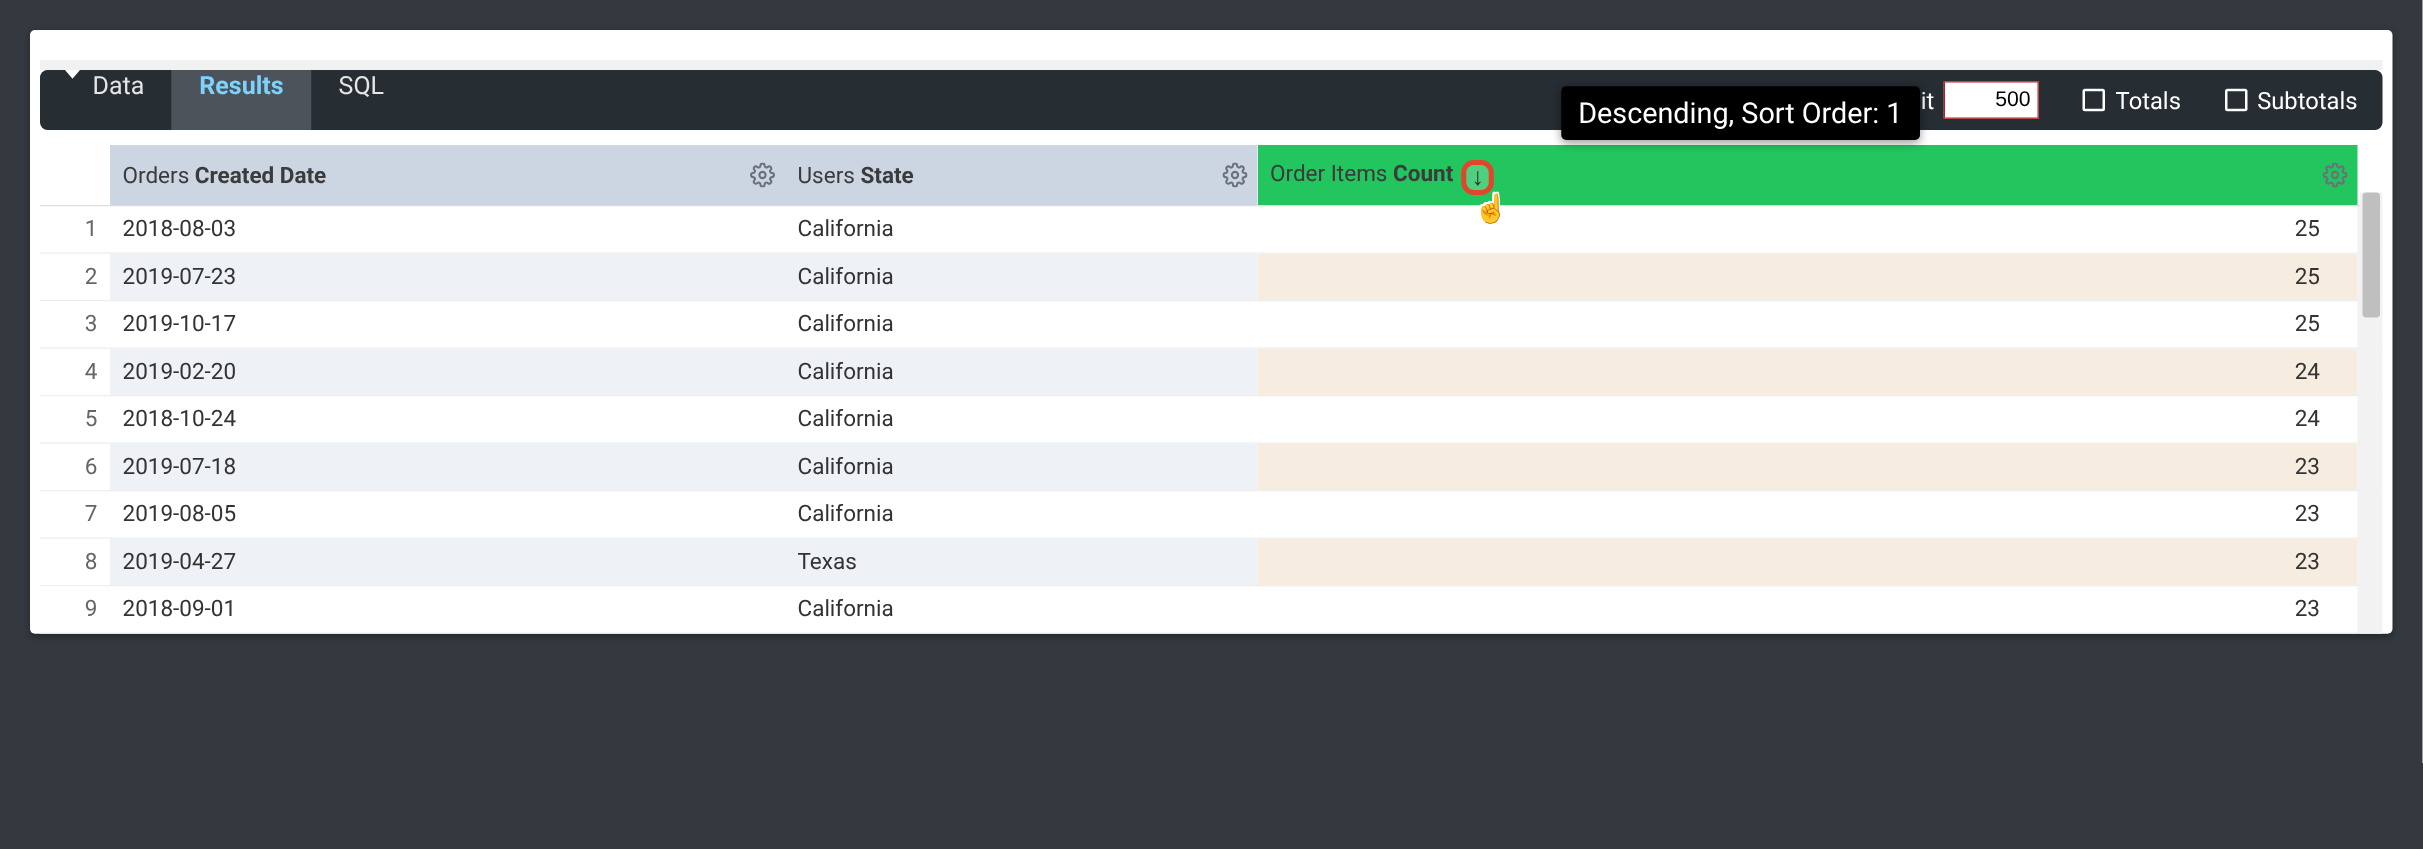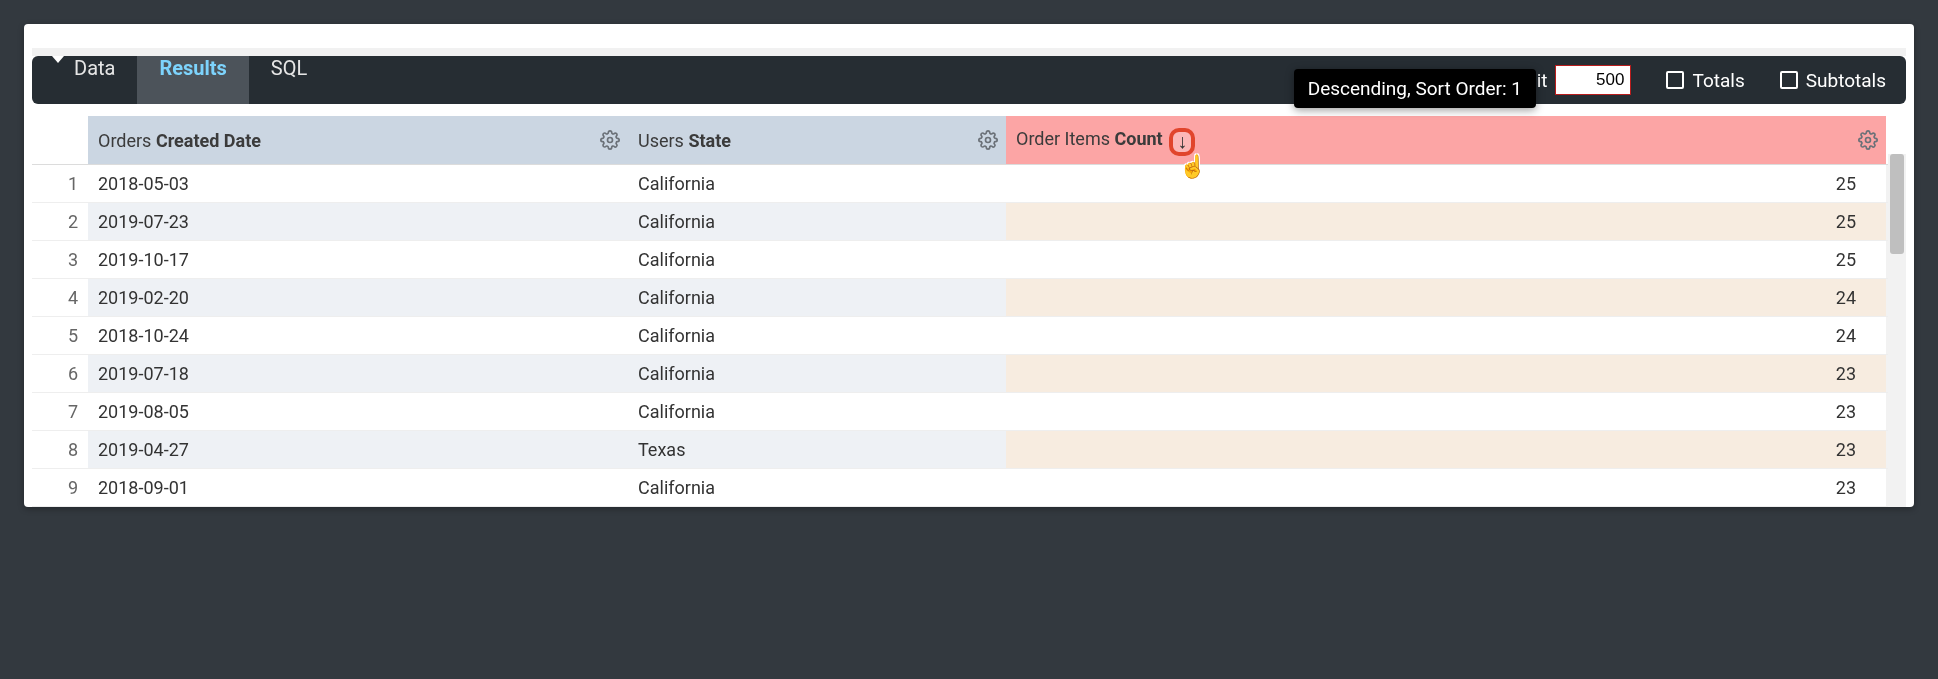--- a/index.html
+++ b/index.html
@@ -85,21 +85,21 @@
   }
   .chk-wrap { display:flex; align-items:center; gap:8px; cursor:pointer;padding-left:13px; }
   .fake-check {
     width:18px; height:18px; border:2px solid #fff; display:inline-block;
     border-radius:2px;
   }
   .tooltip {
     position: absolute;
     background: #000;
     color: #fff;
-    font-size: 19px;
+    font-size: 23px;
     padding: 8px 14px;
     border-radius: 4px;
     white-space: nowrap;
     top: 4px;
     right: 370px;
     z-index: 50;
     box-shadow: 0 2px 8px rgba(0,0,0,.4);
   }
 
   .grid-wrap {
@@ -120,21 +120,21 @@
 
   th {
     font-weight: 400;
     text-align: left;
     padding: 10px 10px;
     font-size: 18px;
     position: relative;
     border-bottom: 1px solid #dcdcdc;
   }
   th.dim { background: #cbd6e2; color:#3b3b3b;margin-top:40px; }
-  th.meas { background: #fca5a5; color:#3b3b3b; }
+  th.meas { background: #22c55e; color:#3b3b3b; }
   th.rownum-h, th.scroll-h { background:#fff; }
   th strong { font-weight: 700; }
   .gear {
     position: absolute; right: 8px; top: 50%; transform: translateY(-50%);
     width: 20px; height: 20px; color: #6b7178; cursor: pointer;
   }
   .gear svg { width:100%; height:100%; display:block; }
 
   .sort-indicator {
     display:inline-block;
@@ -276,21 +276,21 @@
                   <path d="M19.4 15a1.7 1.7 0 0 0 .34 1.87l.06.06a2 2 0 1 1-2.83 2.83l-.06-.06a1.7 1.7 0 0 0-1.87-.34 1.7 1.7 0 0 0-1.03 1.56V21a2 2 0 1 1-4 0v-.09A1.7 1.7 0 0 0 8.98 19.4a1.7 1.7 0 0 0-1.87.34l-.06.06a2 2 0 1 1-2.83-2.83l.06-.06a1.7 1.7 0 0 0 .34-1.87 1.7 1.7 0 0 0-1.56-1.03H3a2 2 0 1 1 0-4h.09A1.7 1.7 0 0 0 4.6 8.98a1.7 1.7 0 0 0-.34-1.87l-.06-.06a2 2 0 1 1 2.83-2.83l.06.06a1.7 1.7 0 0 0 1.87.34H9a1.7 1.7 0 0 0 1.03-1.56V3a2 2 0 1 1 4 0v.09c0 .69.41 1.31 1.03 1.56a1.7 1.7 0 0 0 1.87-.34l.06-.06a2 2 0 1 1 2.83 2.83l-.06.06a1.7 1.7 0 0 0-.34 1.87V9c.25.62.87 1.03 1.56 1.03H21a2 2 0 1 1 0 4h-.09a1.7 1.7 0 0 0-1.51 1z"></path>
                 </svg>
             </span>
           </th>
           <th class="scroll-h"></th>
         </tr>
       </thead>
       <tbody id="grid-body">
           <tr class="odd">
             <td class="rownum">1</td>
-            <td class="dim-cell">2018-05-03</td>
+            <td class="dim-cell">2018-08-03</td>
             <td class="dim-cell">California</td>
             <td class="meas-cell">25</td>
             <td class="scroll-cell"></td>
           </tr>
           <tr class="even">
             <td class="rownum">2</td>
             <td class="dim-cell">2019-07-23</td>
             <td class="dim-cell">California</td>
             <td class="meas-cell">25</td>
             <td class="scroll-cell"></td>

